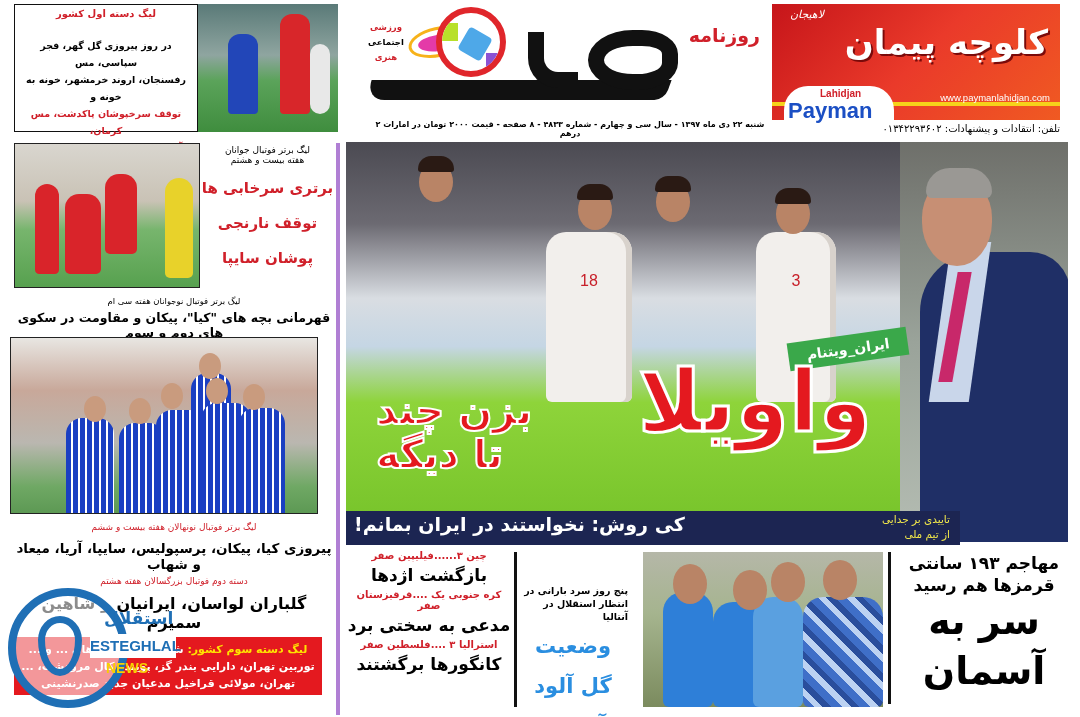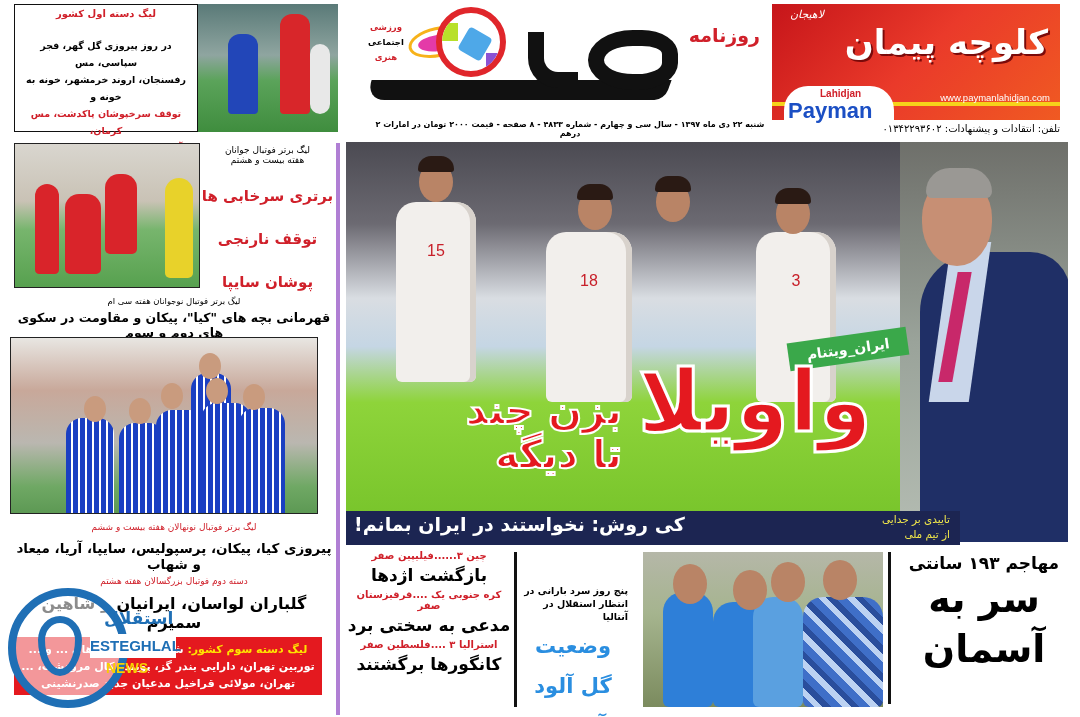--- a/index.html
+++ b/index.html
@@ -18,21 +18,21 @@
   #ph-tl .p1 { position:absolute; left:30px; top:30px; width:30px; height:80px; background:#2246b8; border-radius:12px 12px 4px 4px; }
   #ph-tl .p2 { position:absolute; left:82px; top:10px; width:30px; height:100px; background:#d8262a; border-radius:12px 12px 4px 4px; }
   #ph-tl .p3 { position:absolute; left:112px; top:40px; width:20px; height:70px; background:#e8e8e8; border-radius:10px; }
 
   #ph-youth { left: 14px; top: 143px; width: 186px; height: 145px; border:1px solid #222; background: linear-gradient(180deg,#d9d6cf 0%,#c9c2b5 40%,#77b56d 60%,#57a14f 100%); }
   .rp { position:absolute; background:#d9242a; border-radius:14px 14px 5px 5px; }
   .yp { position:absolute; background:#e8d22a; border-radius:14px 14px 5px 5px; }
 
   #youth-text { left: 200px; top: 145px; width: 135px; height: 145px; }
   #youth-text .k1 { font-size: 9px; text-align: center; }
-  #youth-text .head { color: #d0202a; font-weight: bold; font-size: 15px; text-align: center; line-height: 23px; margin-top: 20px; }
+  #youth-text .head { color: #d0202a; font-weight: bold; font-size: 15px; text-align: center; line-height: 23px; margin-top: 12px; }
 
   #teen-kicker { left: 14px; top: 296px; width: 320px; font-size: 8.5px; text-align: center; }
   #teen-head { left: 14px; top: 310px; width: 320px; font-size: 12.5px; font-weight: bold; text-align: center; }
 
   #ph-teen { left: 10px; top: 337px; width: 308px; height: 177px; border:1px solid #222; background: linear-gradient(180deg,#e8e6e2 0%,#c8a89a 30%,#bab7b0 60%,#6fa864 85%,#5d9954 100%); }
   .bp { position:absolute; background: repeating-linear-gradient(90deg,#1a3fc2 0 5px,#ffffff 5px 7px); border-radius:16px 16px 4px 4px; }
   .head-c { position:absolute; width:22px; height:26px; background:#c99b7e; border-radius:50%; }
 
   #u15-kicker { left: 14px; top: 522px; width: 320px; font-size: 9px; text-align: center; color: #d0202a; }
   #u15-head { left: 14px; top: 540px; width: 320px; font-size: 13.5px; font-weight: bold; text-align: center; }
@@ -92,21 +92,21 @@
 
   #coach { left: 900px; top: 142px; width: 168px; height: 400px; background: linear-gradient(180deg,#6e6f6a 0%,#9aa39a 50%,#b5bdb3 100%); overflow:hidden; }
   #coach .jacket { position:absolute; left: 20px; top: 110px; width: 150px; height: 300px; background: #1f2f66; border-radius: 60px 40px 0 0; }
   #coach .shirt { position:absolute; left: 40px; top: 100px; width: 40px; height: 160px; background: #c9d6ea; transform: skewX(-8deg); }
   #coach .tie { position:absolute; left: 48px; top: 130px; width: 14px; height: 110px; background: #c8286a; transform: skewX(-10deg); }
   #coach .face { left: 22px; top: 36px; width: 70px; height: 88px; background: #c78f74; border-radius: 45% 45% 50% 50%; }
   #coach .hairc { position:absolute; left: 26px; top: 26px; width: 66px; height: 30px; background: #9a9894; border-radius: 30px 30px 8px 8px; }
 
   #tag-green { left: 788px; top: 335px; width: 120px; height: 28px; background: #3aa84a; color:#fff; font-size: 14px; font-weight: bold; text-align:center; line-height:28px; transform: rotate(-8deg); }
   #main-head { left: 590px; top: 358px; width: 330px; font-size: 86px; font-weight: bold; color: #e4191f; -webkit-text-stroke: 3px #fff; line-height: 1; text-align:center; }
-  #sub-head { left: 392px; top: 388px; width: 230px; font-size: 40px; font-weight: bold; color: #e4191f; -webkit-text-stroke: 2px #fff; line-height: 44px; text-align:right; }
+  #sub-head { left: 376px; top: 388px; width: 230px; font-size: 40px; font-weight: bold; color: #e4191f; -webkit-text-stroke: 2px #fff; line-height: 44px; text-align:left; }
 
   
   #quote-bar { left: 346px; top: 511px; width: 614px; height: 34px; background: #1c2552; }
   #quote-bar .q { position:absolute; left: 8px; top: 2px; color:#fff; font-size: 19px; font-weight: bold; }
   #quote-bar .k { position:absolute; right: 10px; top: 1px; width: 90px; color:#f2e84a; font-size: 10.5px; text-align:right; line-height:15px; }
 
   
   #afc-col { left: 344px; top: 550px; width: 170px; height: 160px; }
   #afc-col .kk { color:#d0202a; font-size: 10px; font-weight:bold; text-align:center; }
   #afc-col .hh { font-size: 17px; font-weight:bold; text-align:center; line-height: 28px; }
@@ -224,23 +224,20 @@
   <div class="globe"></div>
   <div class="pin"></div>
   <div class="fa">استقلال</div>
   <div class="name">ESTEGHLAL</div>
   <div class="news">NEWS</div>
 </div>
 
 <div id="purple-rule" class="abs"></div>
 
 <div id="hero" class="abs photo">
-  <div class="wp" style="left:50px;top:60px;width:80px;height:180px;">
-      <div class="num">15</div>
-    </div>
   <div class="wp" style="left:200px;top:90px;width:86px;height:170px;">
       <div class="num">18</div>
     </div>
   <div class="wp" style="left:410px;top:90px;width:80px;height:170px;">
       <div class="num">3</div>
     </div>
   <div class="face" style="left:73px;top:20px;"></div>
     <div class="hair" style="left:72px;top:14px;"></div>
   <div class="face" style="left:232px;top:48px;"></div>
     <div class="hair" style="left:231px;top:42px;"></div>
@@ -297,15 +294,16 @@
   <div class="camo" style="left:160px;top:45px;width:80px;height:110px;"></div>
   <div class="face" style="left:30px;top:12px;"></div>
   <div class="face" style="left:90px;top:18px;"></div>
   <div class="face" style="left:128px;top:10px;"></div>
   <div class="face" style="left:180px;top:8px;"></div>
 </div>
 
 <div id="rule-b" class="abs vrule"></div>
 <div id="striker-col" class="abs">
   <div class="kk">مهاجم ۱۹۳ سانتی</div>
+  <div class="kk">قرمزها هم رسید</div>
   <div class="hh">سر به</div>
   <div class="hh">آسمان</div>
 </div>
 
 </body></html>

